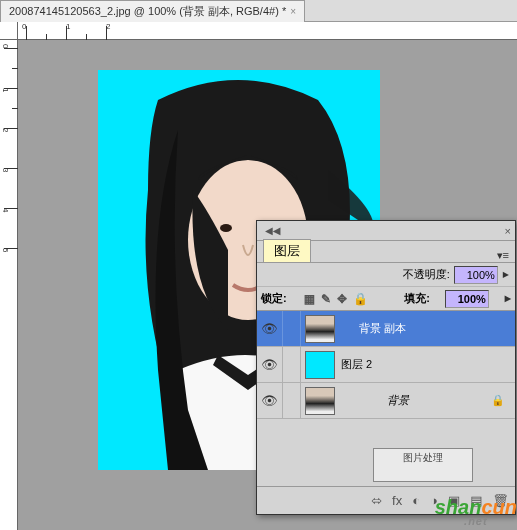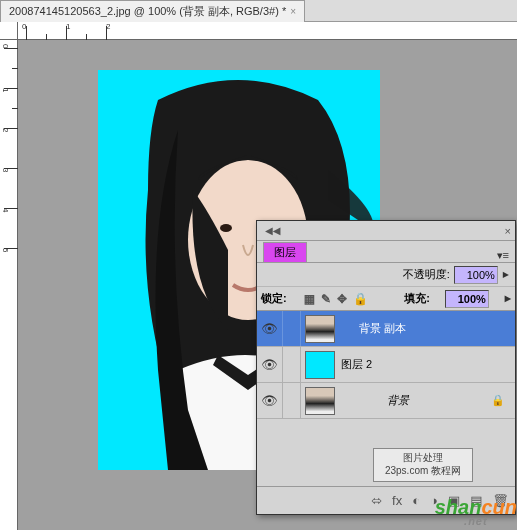--- a/index.html
+++ b/index.html
@@ -18,21 +18,21 @@
 .ruler-v .tick.major{left:4px;width:14px;}
 .ruler-v .num{position:absolute;left:1px;font-size:8px;color:#333;writing-mode:vertical-lr;}
 .canvas-area{position:absolute;top:40px;left:18px;right:0;bottom:0;background:#a0a0a0;}
 .canvas{position:absolute;top:30px;left:80px;width:282px;height:400px;background:#00e8ff;}
 .person{position:absolute;top:0;left:0;width:100%;height:100%;}
 .layers-panel{position:absolute;top:220px;left:256px;width:260px;height:295px;background:#d4d4d4;border:1px solid #333;box-shadow:2px 2px 6px rgba(0,0,0,0.4);}
 .panel-header{height:20px;background:#d4d4d4;border-bottom:1px solid #999;display:flex;align-items:center;justify-content:flex-end;padding:0 4px;}
 .panel-header .arrows{color:#555;font-size:10px;margin-right:auto;margin-left:4px;}
 .panel-header .x{color:#555;font-size:11px;cursor:pointer;}
 .panel-tabs{height:22px;display:flex;align-items:flex-end;border-bottom:1px solid #999;padding-left:6px;}
-.panel-tab{background:#d946ef;border:1px solid #999;border-bottom:none;padding:2px 10px;font-size:11px;}
+.panel-tab{background:#fef9c3;border:1px solid #999;border-bottom:none;padding:2px 10px;font-size:13px;}
 .panel-menu{margin-left:auto;margin-right:6px;font-size:11px;color:#333;cursor:pointer;}
 .panel-row{height:24px;display:flex;align-items:center;padding:0 6px;gap:4px;border-bottom:1px solid #b8b8b8;font-size:11px;}
 .blend-select{flex:0 0 108px;height:18px;border:1px inset #999;background:#fff;font-size:11px;padding:0 4px;display:flex;align-items:center;justify-content:space-between;}
 .blend-select:after{content:"▼";font-size:8px;color:#333;}
 .opacity-label{margin-left:auto;font-size:11px;}
 .num-input{width:44px;height:18px;border:1px inset #999;background:#c4b5fd;font-size:11px;text-align:right;padding:0 2px;display:flex;align-items:center;justify-content:flex-end;}
 .pop{font-size:8px;color:#333;margin-left:1px;}
 .lock-row{height:24px;display:flex;align-items:center;padding:0 4px;gap:15px;border-bottom:1px solid #999;font-size:11px;font-weight:bold;}
 .lock-icons{display:flex;gap:6px;margin-left:2px;align-items:center;}
 .lock-icons span{font-size:12px;color:#555;}
@@ -57,21 +57,21 @@
 .watermark-box{position:absolute;bottom:48px;left:373px;width:100px;height:34px;border:1px solid #888;background:#eaeaea;font-size:10px;text-align:center;padding:2px;line-height:13px;color:#444;}
 .watermark{position:absolute;bottom:3px;right:0;font-size:20px;font-weight:bold;color:#3aa636;font-style:italic;}
 .watermark .orange{color:#f58220;}
 .watermark small{font-size:11px;color:#888;display:block;margin-top:-4px;letter-spacing:1px;text-align:center;}
 </style>
 </head>
 <body>
 
 <div class="tab-bar">
   <div class="tab">
-    <span>200874145120563_2.jpg @ 100% (背景 副本, RGB/3#) *</span>
+    <span>200874145120563_2.jpg @ 100% (背景 副本, RGB/4#) *</span>
     <span class="tab-close">×</span>
   </div>
 </div>
 
 <div class="ruler-corner"></div>
 <div class="ruler-h">
   <span class="num" style="left:4px">0</span>
   <span class="tick major" style="left:8px"></span>
   <span class="tick" style="left:28px"></span>
   <span class="tick major" style="left:48px"></span>
@@ -181,19 +181,18 @@
     <span>◐</span>
     <span>◑</span>
     <span>▣</span>
     <span>▤</span>
     <span>🗑</span>
   </div>
 </div>
 
 <div class="watermark-box">
   <div>图片处理</div>
-  <div>23ps.com 教程网</div>
 </div>
 
 <div class="watermark">
   <span>shan</span><span class="orange">cun</span>
   <small>.net</small>
 </div>
 
 </body></html>

